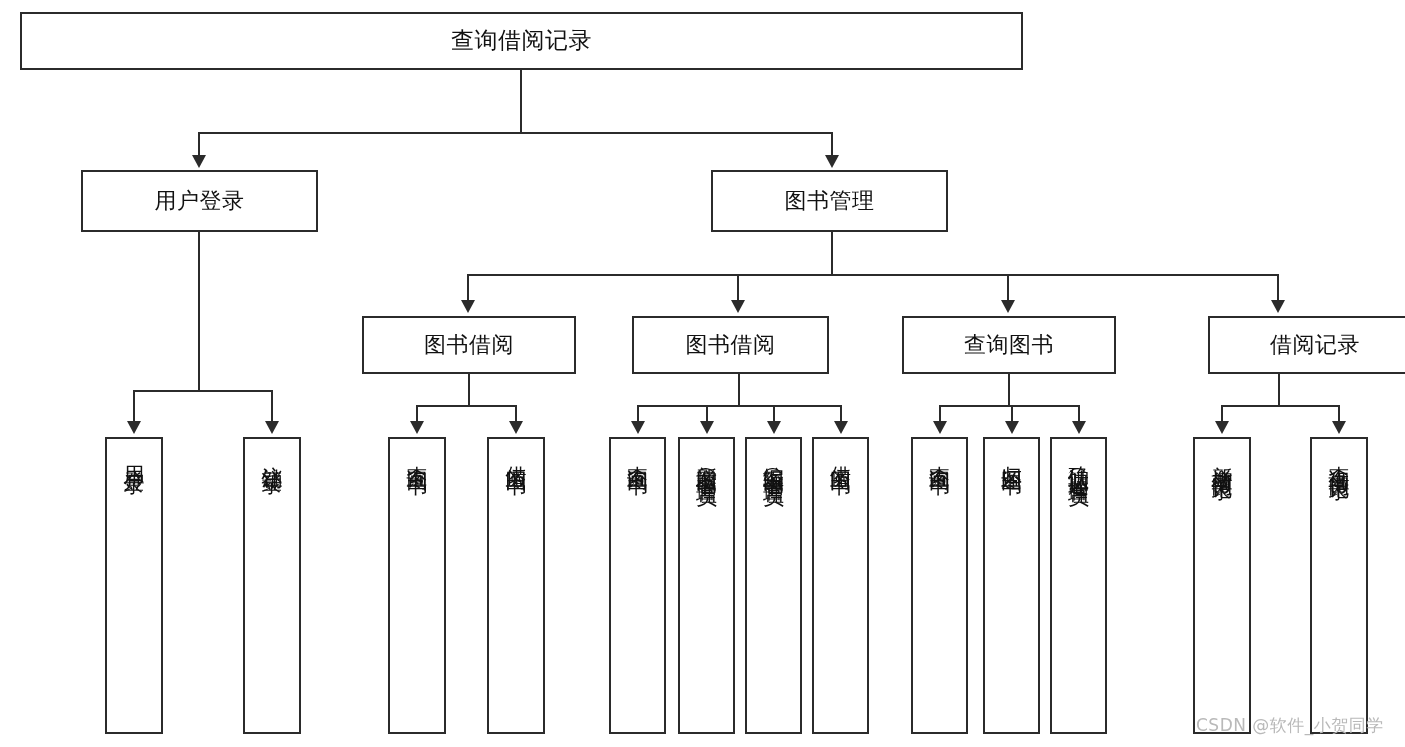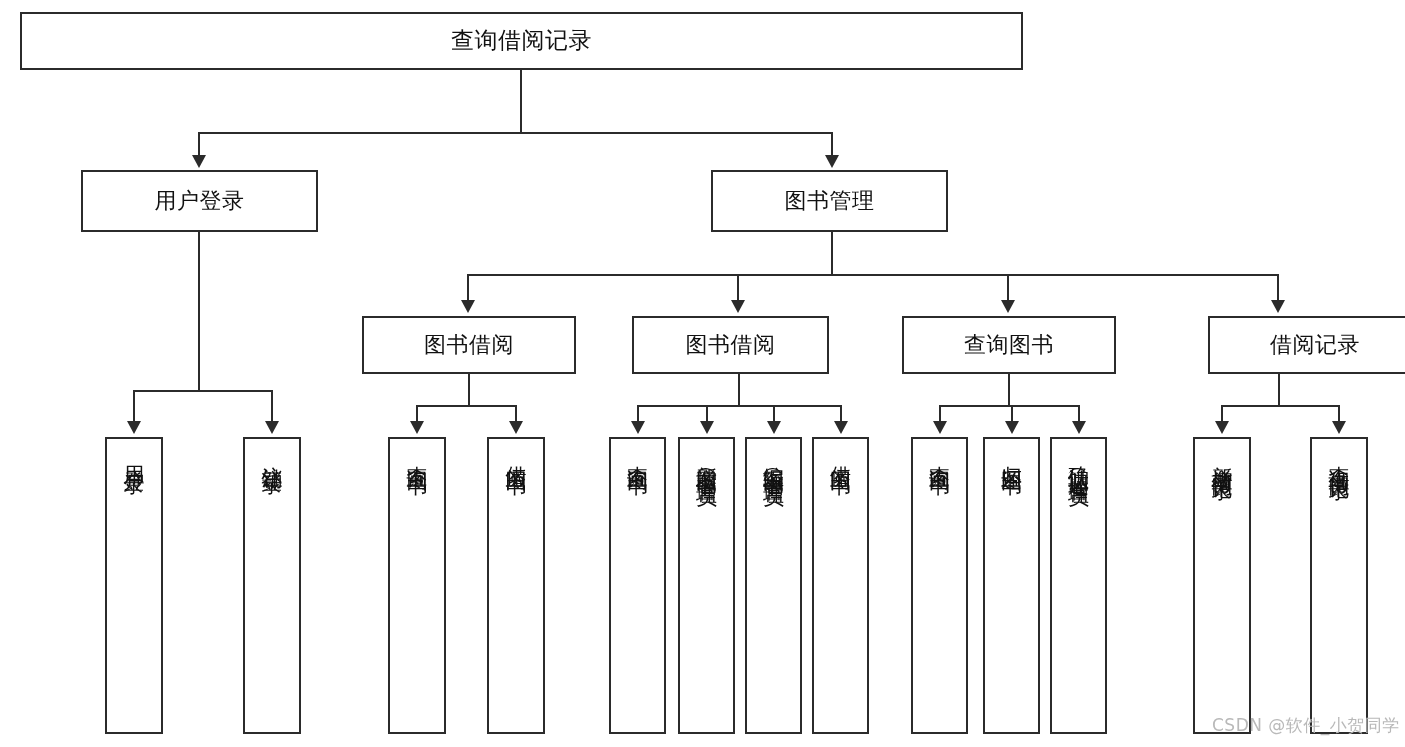--- a/index.html
+++ b/index.html
@@ -208,15 +208,15 @@
   <div class="node vert" id="n-leaf-10" style="left: 1050px; top: 437px; width: 57px; height: 297px; border-color: rgb(43, 43, 43); background: rgb(255, 255, 255);">
     <span class="label">确认归还（管理员）</span>
   </div>
   <div class="node vert" id="n-leaf-11" style="left: 1193px; top: 437px; width: 58px; height: 297px; border-color: rgb(43, 43, 43); background: rgb(255, 255, 255);">
     <span class="label">新增借阅记录</span>
   </div>
   <div class="node vert" id="n-leaf-12" style="left: 1310px; top: 437px; width: 58px; height: 297px; border-color: rgb(43, 43, 43); background: rgb(255, 255, 255);">
     <span class="label">查询借阅记录</span>
   </div>
 
-  <div id="watermark" style="left: 1196px; top: 714px; color: rgb(185, 185, 185); padding-left: 16px;">CSDN @软件_小贺同学</div>
+  <div id="watermark" style="left: 1196px; top: 714px; color: rgb(185, 185, 185);">CSDN @软件_小贺同学</div>
 
 </div>
 
 </body></html>

